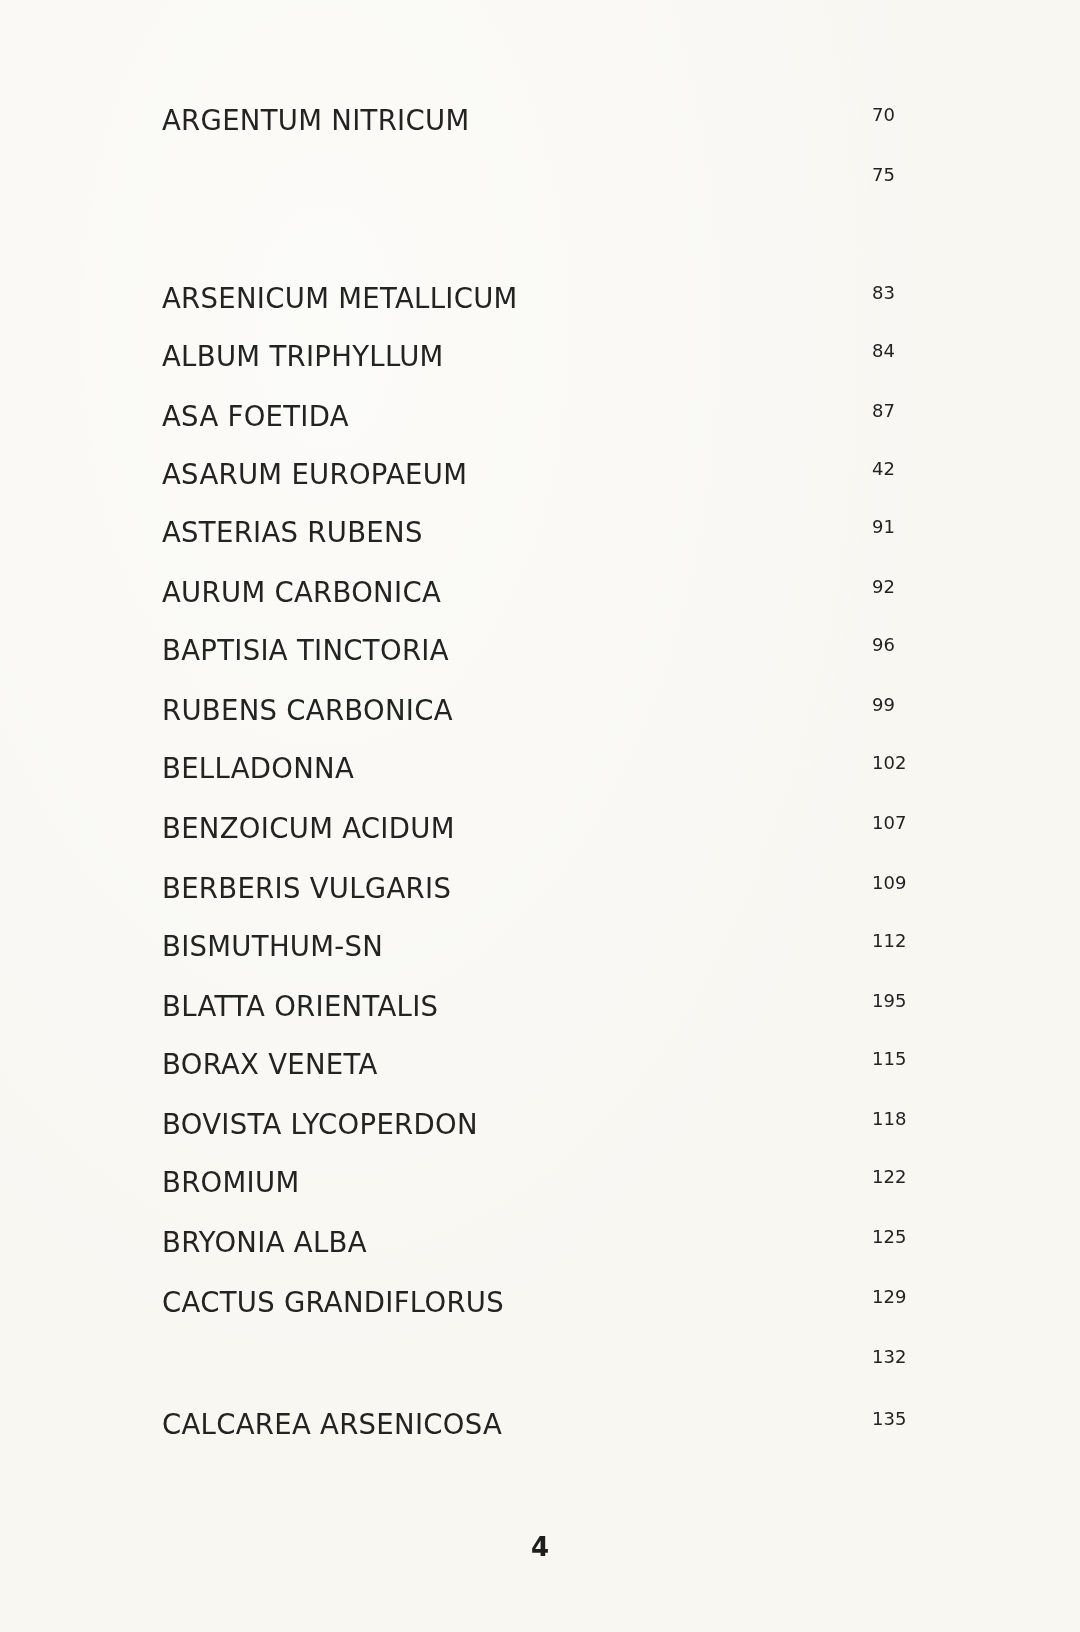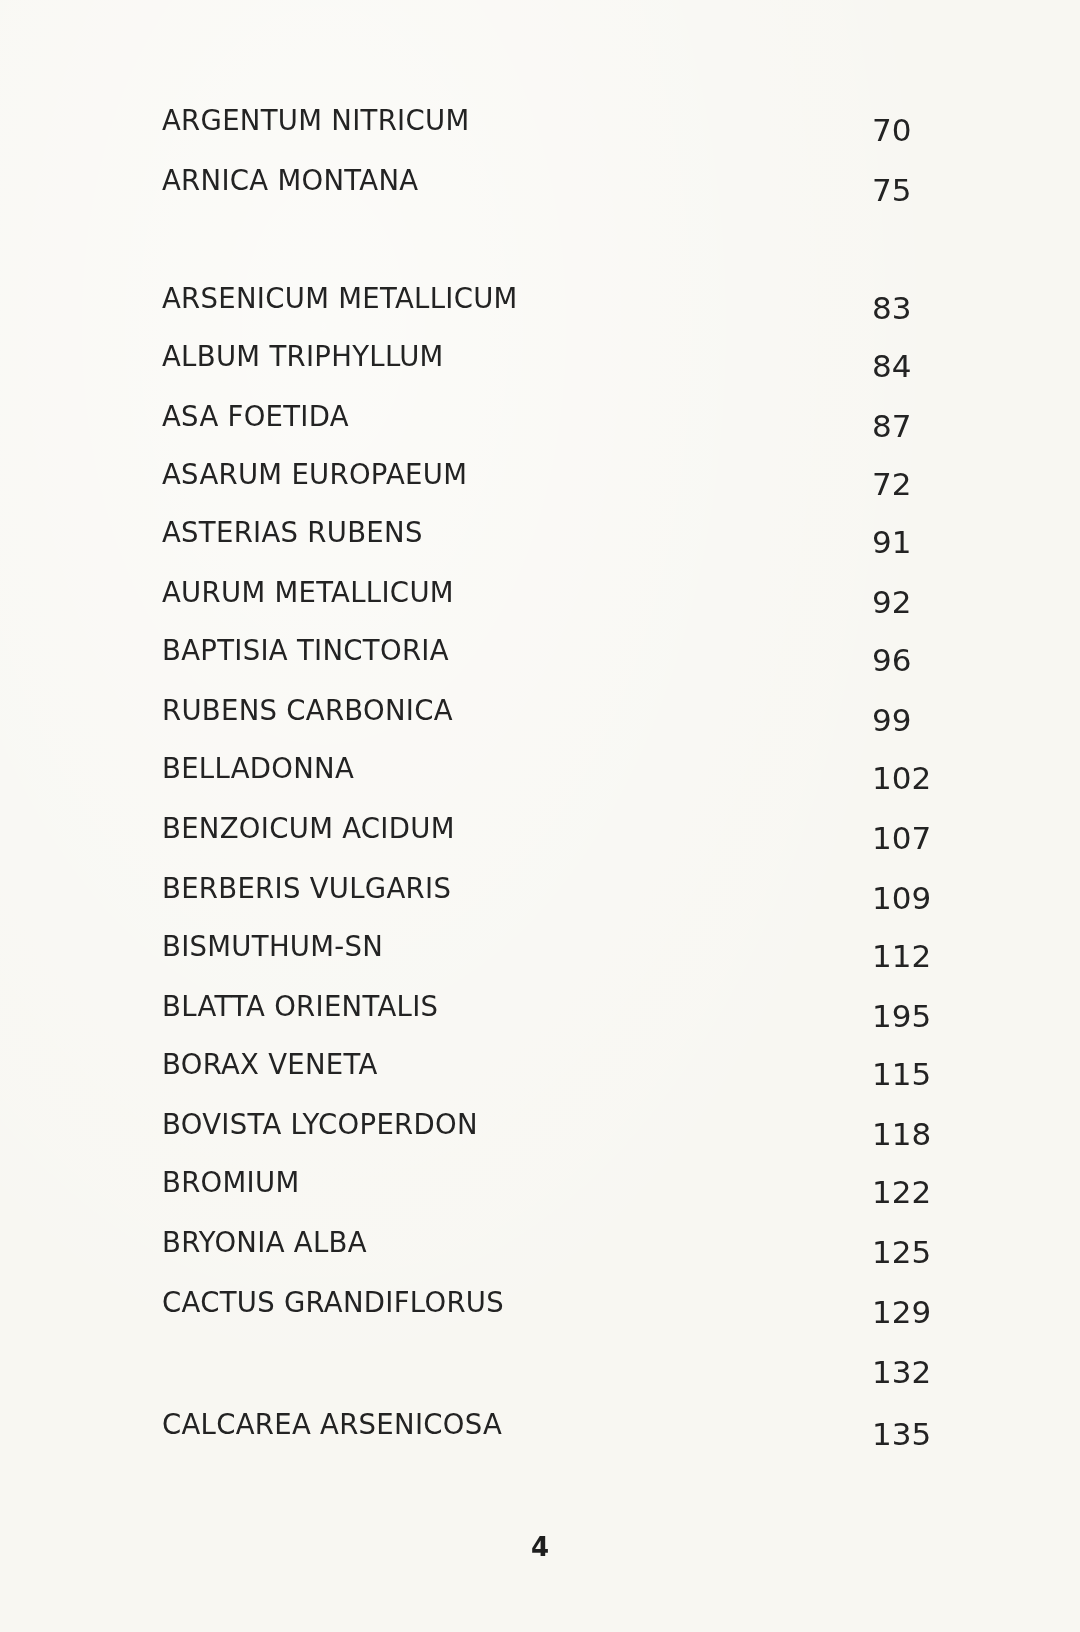--- a/index.html
+++ b/index.html
@@ -49,22 +49,22 @@
       left: 162px;
       top: 0;
       font-size: 27.5px;
       letter-spacing: 0.3px;
       white-space: nowrap;
       color: #232323;
     }
     .toc-page {
       position: absolute;
       left: 872px;
-      top: 8px;
-      font-size: 31px;
+      top: 0;
+      font-size: 18px;
       white-space: nowrap;
       color: #232323;
     }
     .page-number {
       position: absolute;
       left: 531px;
       top: 1532px;
       font-size: 26px;
       font-weight: bold;
       color: #1e1e1e;
@@ -77,45 +77,44 @@
 
   <div class="showthrough"></div>
 
   <div class="toc">
 
     <div class="toc-row" style="top:104px">
       <span class="toc-name">ARGENTUM NITRICUM</span>
       <span class="toc-page">70</span>
     </div>
     <div class="toc-row" style="top:164px">
-      <span class="toc-name">ARNICA MONTANA</span>
       <span class="toc-page">75</span>
     </div>
     <div class="toc-row" style="top:282px">
       <span class="toc-name">ARSENICUM METALLICUM</span>
       <span class="toc-page">83</span>
     </div>
     <div class="toc-row" style="top:340px">
       <span class="toc-name">ALBUM TRIPHYLLUM</span>
       <span class="toc-page">84</span>
     </div>
     <div class="toc-row" style="top:400px">
       <span class="toc-name">ASA FOETIDA</span>
       <span class="toc-page">87</span>
     </div>
     <div class="toc-row" style="top:458px">
       <span class="toc-name">ASARUM EUROPAEUM</span>
-      <span class="toc-page">72</span>
+      <span class="toc-page">42</span>
     </div>
     <div class="toc-row" style="top:516px">
       <span class="toc-name">ASTERIAS RUBENS</span>
       <span class="toc-page">91</span>
     </div>
     <div class="toc-row" style="top:576px">
-      <span class="toc-name">AURUM METALLICUM</span>
+      <span class="toc-name">AURUM CARBONICA</span>
       <span class="toc-page">92</span>
     </div>
     <div class="toc-row" style="top:634px">
       <span class="toc-name">BAPTISIA TINCTORIA</span>
       <span class="toc-page">96</span>
     </div>
     <div class="toc-row" style="top:694px">
       <span class="toc-name">RUBENS CARBONICA</span>
       <span class="toc-page">99</span>
     </div>

